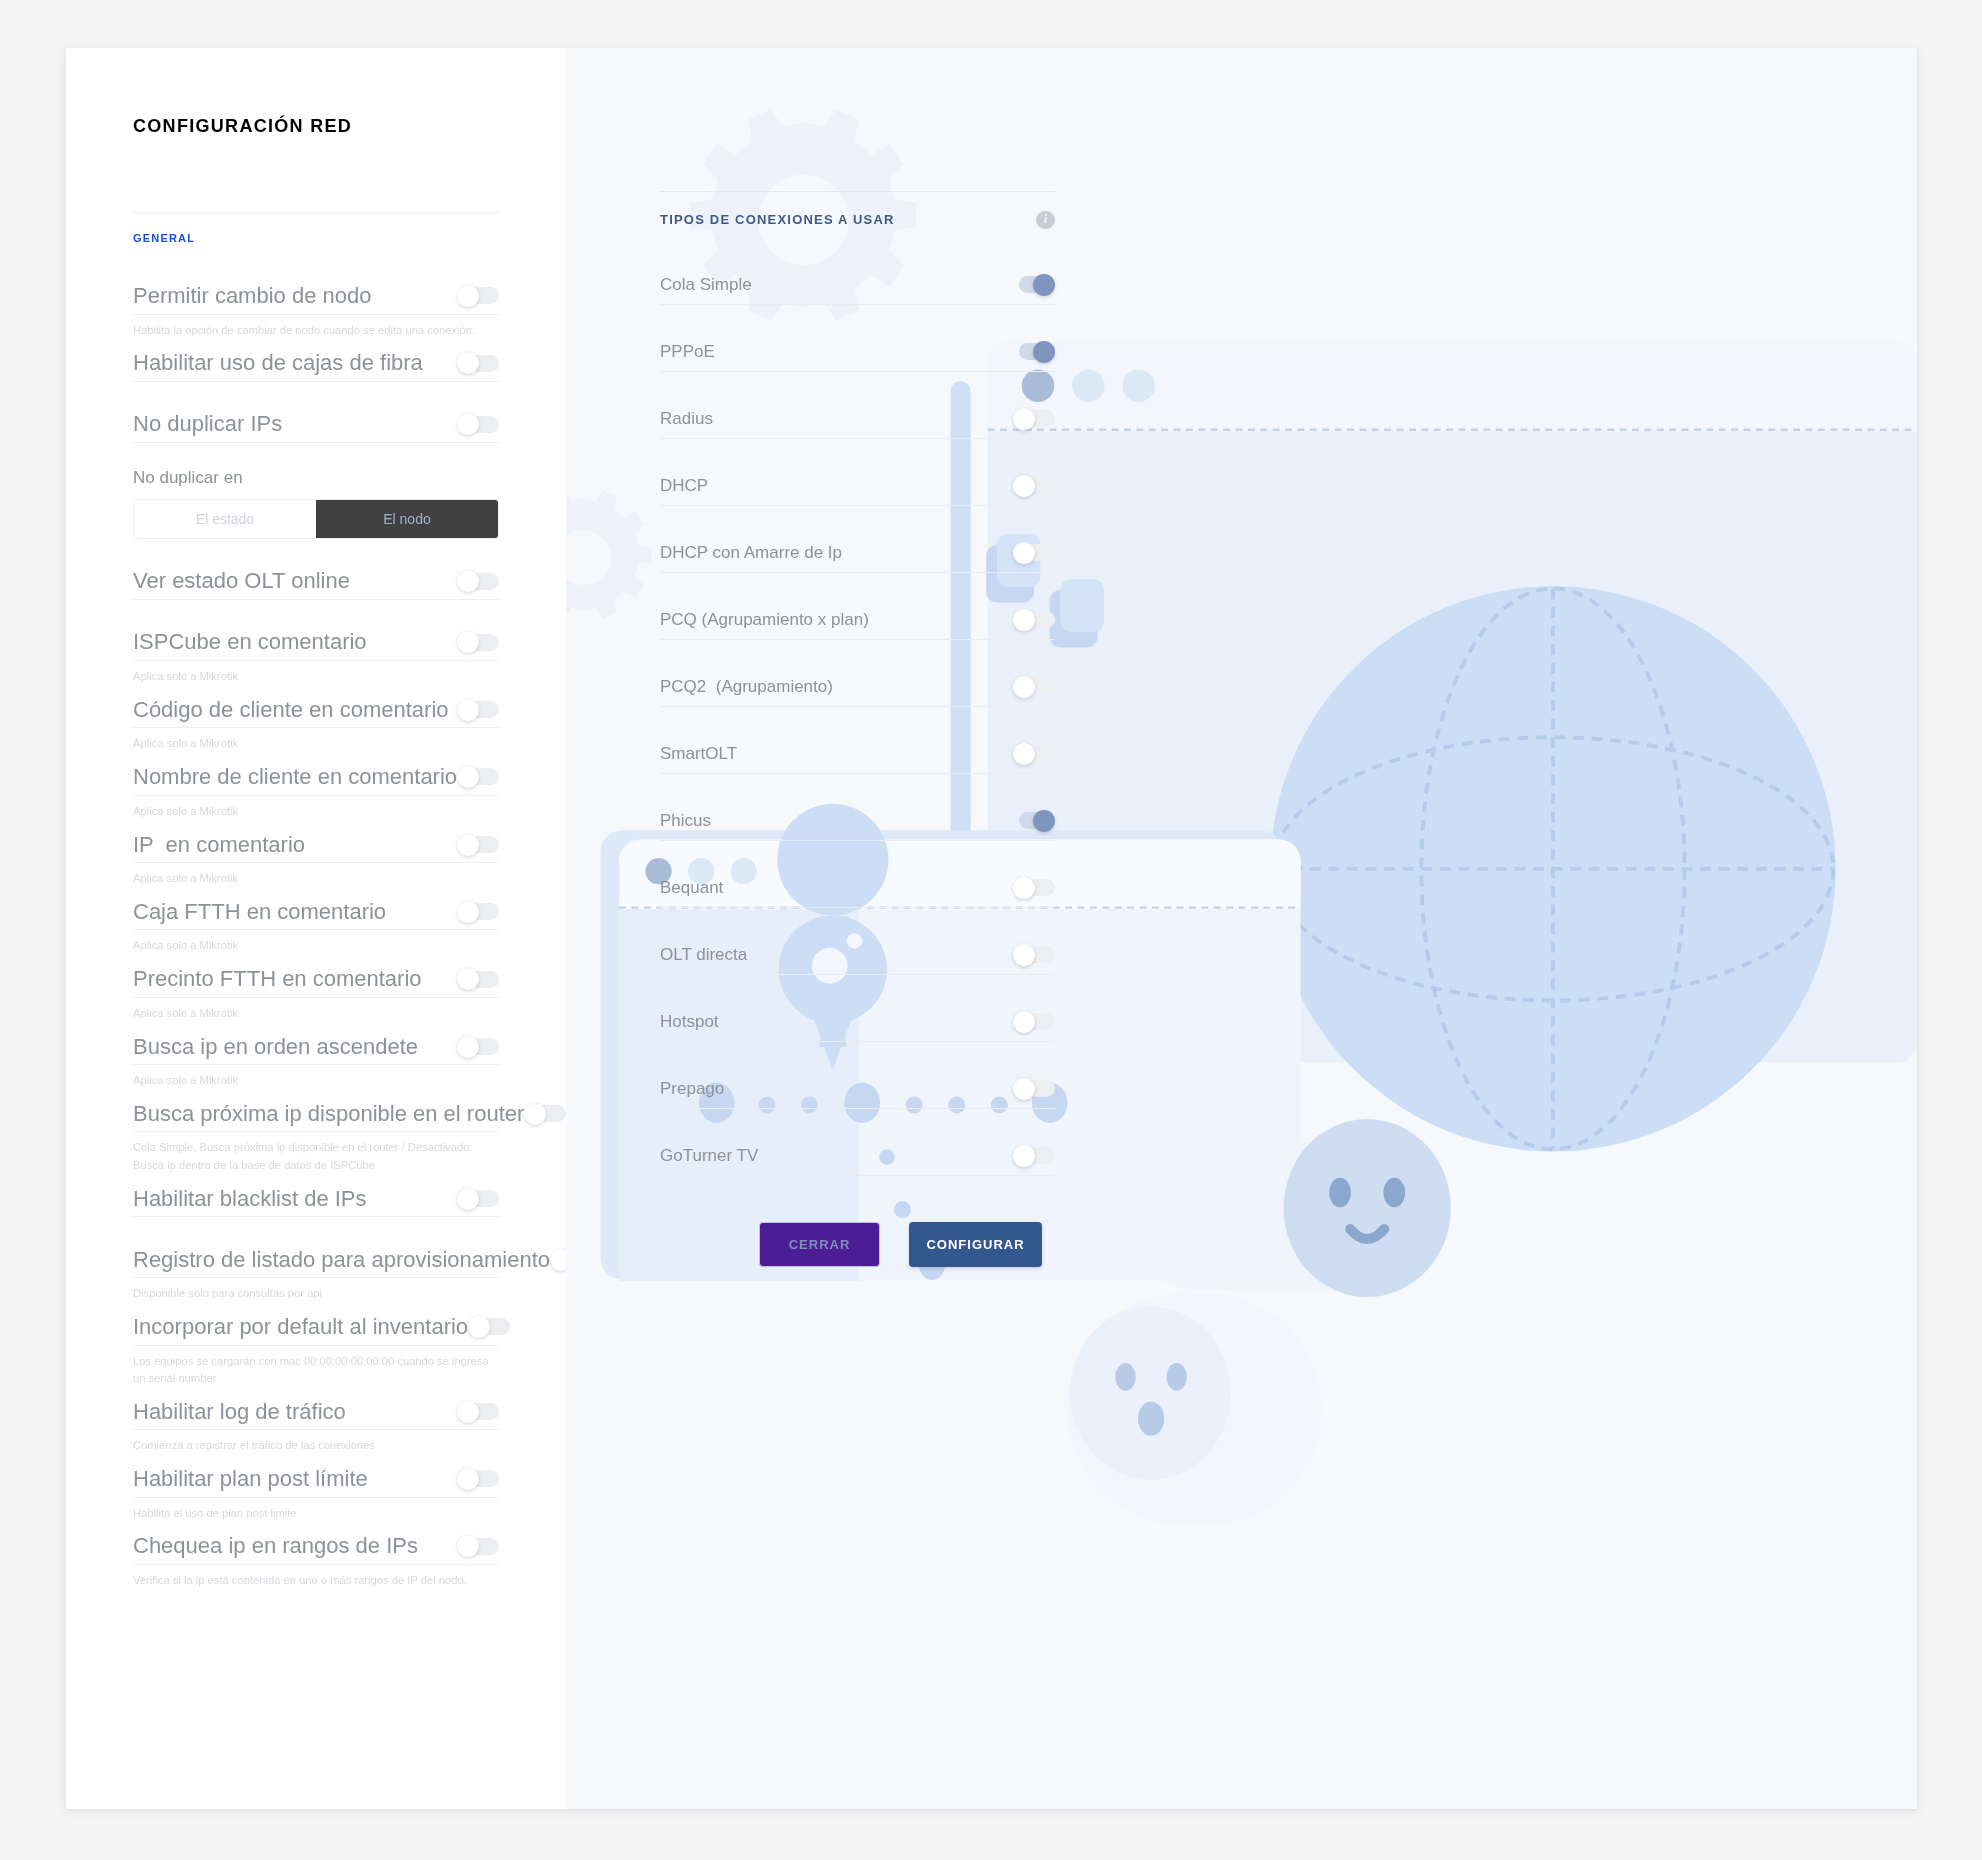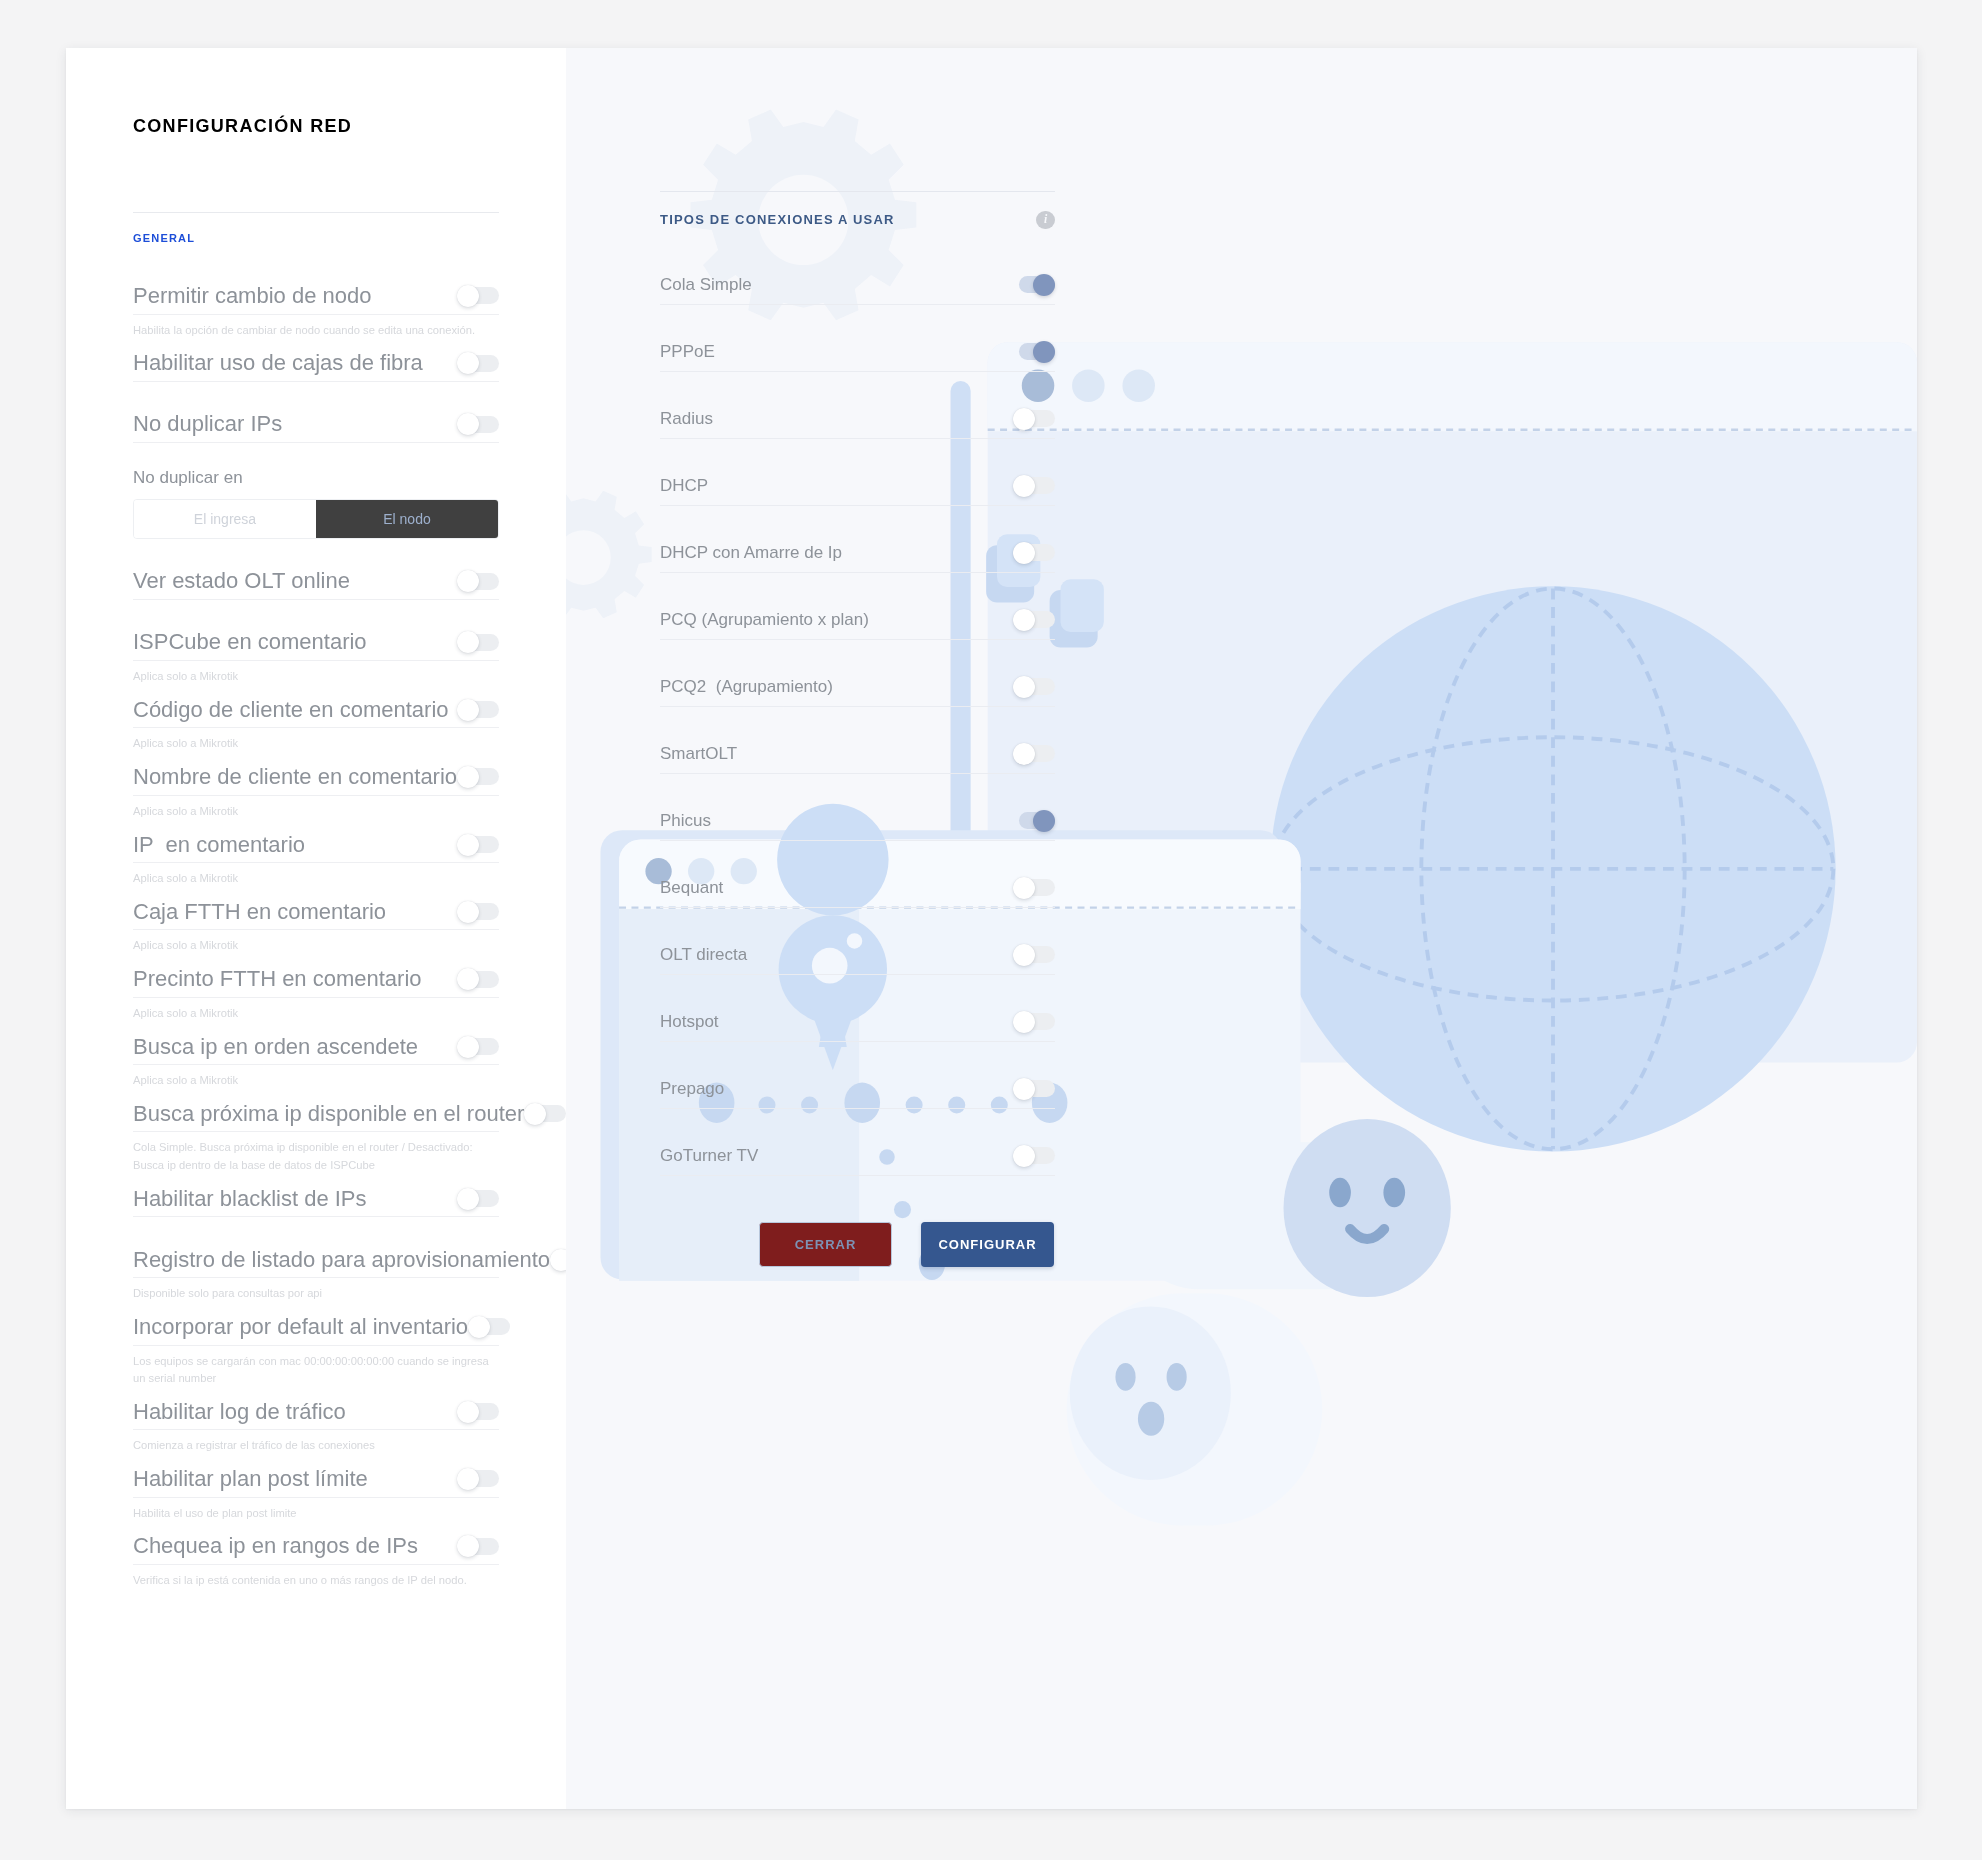--- a/index.html
+++ b/index.html
@@ -161,21 +161,21 @@
   .actions {
     display: flex; gap: 29px;
     margin-top: 46px; margin-left: 99px;
   }
   .btn {
     height: 45px; border-radius: 3.9px;
     display: flex; align-items: center; justify-content: center;
     font-size: 13px; font-weight: bold; letter-spacing: 1px;
   }
   .btn-secondary {
-    width: 133px; background: #7f1d1d;
+    width: 121px; background: #4c1d95;
     border: 1.2px solid #b8c7dc; color: #7d92b4;
   }
   .btn-primary {
     width: 133px; background: #35578f; color: #ffffff;
     box-shadow: 0 1.5px 3.9px rgba(40,60,100,0.18);
   }
 
   
   .illus { position: absolute; inset: 0; overflow: hidden; z-index: 1; pointer-events: none; }
   .illus svg { position: absolute; right: 0; top: 0; }
@@ -216,21 +216,21 @@
                 <div class="row-label">No duplicar IPs</div>
                 <div class="toggle">
                   <div class="track"></div>
                   <div class="knob"></div>
                 </div>
               </div>
             </div>
             <div class="grp">
               <span class="seg-label">No duplicar en</span>
               <div class="segmented">
-                <div class="seg-btn">El ingresa</div>
+                <div class="seg-btn">El estado</div>
                 <div class="seg-btn active">El nodo</div>
               </div>
             </div>
             <div class="grp">
               <div class="row">
                 <div class="row-label">Ver estado OLT online</div>
                 <div class="toggle">
                   <div class="track"></div>
                   <div class="knob"></div>
                 </div>

